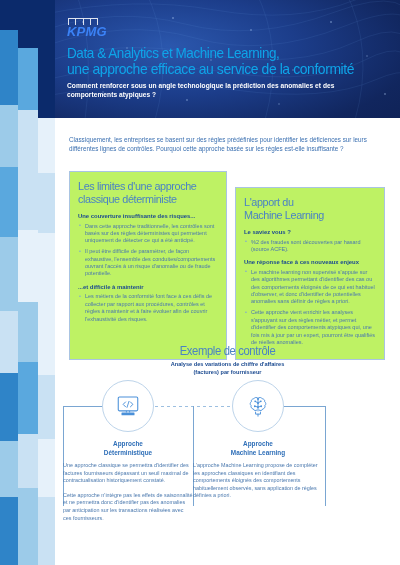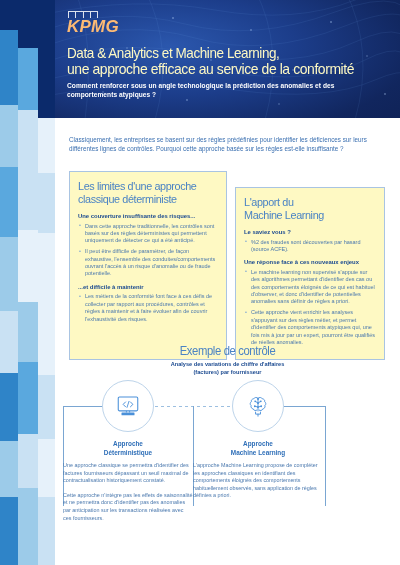--- a/index.html
+++ b/index.html
@@ -20,38 +20,38 @@
     position: absolute; left: 55px; top: 0; width: 345px; height: 118px;
     background: #0d1f54; overflow: hidden; z-index: 2;
   }
   .header .netbg { position: absolute; inset: 0; opacity: .55; }
   .header .glow {
     position: absolute; left: -20%; top: -60%;
     width: 140%; height: 180%;
     background: radial-gradient(ellipse at 38% 55%, #2b57ad 0%, #1c3d8a 30%, #11265e 58%, #0b1a47 100%);
   }
   .kpmg {
-    position: absolute; left: 12px; top: 18px; z-index: 4;
-    color: #fdba74; font-weight: bold; font-style: italic;
-    font-size: 17px; letter-spacing: .2px; line-height: 1;
+    position: absolute; left: 12px; top: 25px; z-index: 4;
+    color: #3b82f6; font-weight: bold; font-style: italic;
+    font-size: 13px; letter-spacing: .2px; line-height: 1;
     font-family: "Liberation Sans", sans-serif;
   }
   .kpmg .grid {
     position: absolute; left: 1px; top: -7px;
     width: 30px; height: 7px;
     border: 1px solid rgba(255,255,255,.85);
     border-bottom: none;
     display: flex;
   }
   .kpmg .grid i { flex: 1; border-right: 1px solid rgba(255,255,255,.85); }
   .kpmg .grid i:last-child { border-right: none; }
 
   .head-title {
     position: absolute; left: 12px; top: 46px; z-index: 4; width: 325px;
-    color: #fef9c3;
+    color: #0ea5e9;
   }
   .head-title .l1, .head-title .l2 {
     font-size: 14.5px; line-height: 15px; font-weight: 400;
     letter-spacing: -.45px;
     font-family: "Liberation Sans", sans-serif;
     transform: scaleX(.93); transform-origin: left center;
     white-space: nowrap;
   }
   .head-title .l2 { font-size: 15px; }
   .head-sub {
@@ -65,21 +65,21 @@
 
   .intro {
     position: absolute; left: 14px; top: 17px; width: 300px;
     color: #3a6fb0; font-size: 6.3px; line-height: 9.2px;
   }
 
   
   .boxes { position: absolute; left: 14px; top: 53px; width: 316px; display: flex; gap: 8px; }
   .box {
     border: 1px solid #a9c4e2; padding: 8px 8px 9px 8px;
-    background: #fef9c3; position: relative;
+    background: #bef264; position: relative;
   }
   .box.left { width: 158px; }
   .box.right { width: 150px; margin-top: 16px; }
   .box h2 {
     color: #4a83c4; font-weight: 400; font-size: 11.5px; line-height: 12.5px;
     letter-spacing: -.4px; transform: scaleX(.94); transform-origin: left center;
     margin-bottom: 7px; white-space: nowrap;
   }
   .sec-h {
     color: #1b4a90; font-size: 5.9px; font-weight: bold; line-height: 8px;

